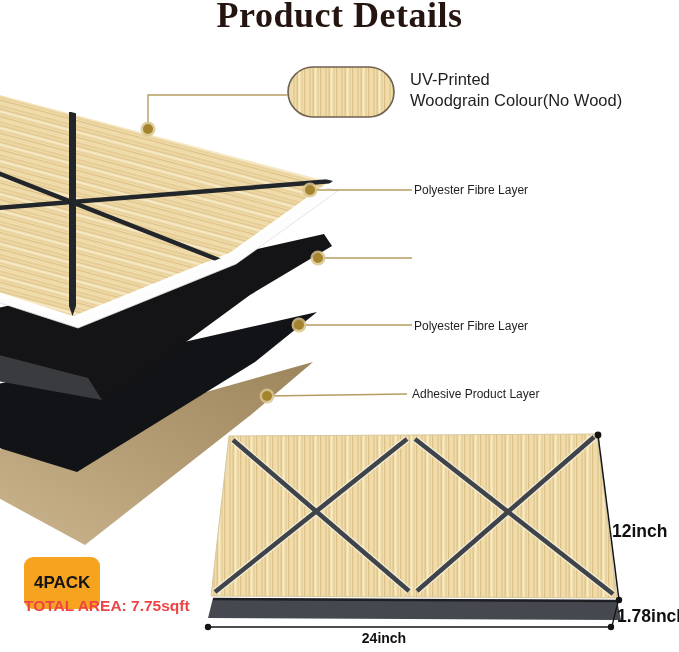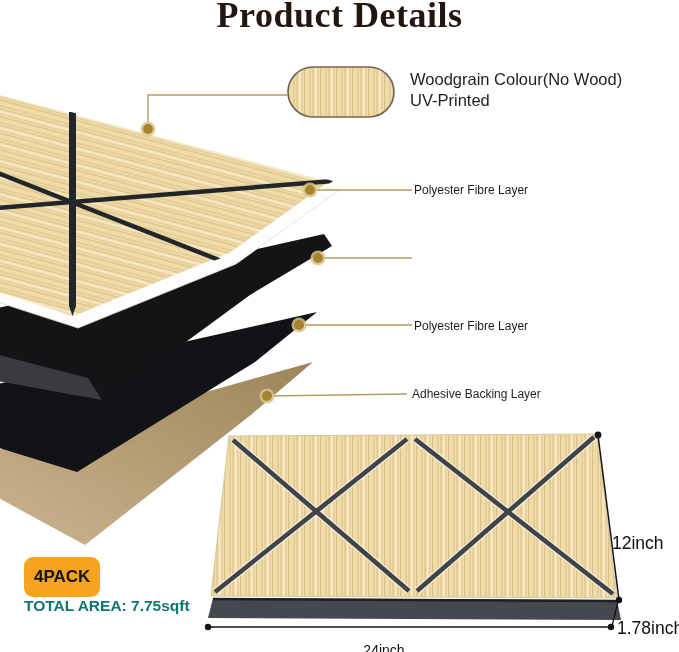--- a/index.html
+++ b/index.html
@@ -15,33 +15,33 @@
   }
   .uv-label{
     position:absolute;left:410px;top:69px;
     font-size:16.5px;line-height:21px;color:#1e1e1e;
   }
   .layer-label{
     position:absolute;left:414px;transform:translateY(-50%);
     font-size:12px;color:#1e1e1e;white-space:nowrap;
   }
   .dim-label{
-    position:absolute;font-weight:normal;color:#101010;white-space:nowrap;margin-top:12px;
+    position:absolute;font-weight:bold;color:#101010;white-space:nowrap;
   }
   .dim-w{left:329px;top:630px;width:110px;text-align:center;font-size:14px;}
   .dim-d{left:612px;top:531px;transform:translateY(-50%);font-size:17.5px;}
   .dim-t{left:617px;top:616px;transform:translateY(-50%);font-size:17.5px;}
   .pack-badge{
     position:absolute;left:24px;top:557px;height:28px;line-height:28px;
-    padding:6px 10px;border-radius:9px;background:#F6A31F;
+    padding:12px 10px;border-radius:9px;background:#F6A31F;
     font-size:17px;font-weight:bold;color:#141414;
   }
   .total-area{
     position:absolute;left:24px;top:597px;
-    font-size:15.5px;font-weight:bold;color:#0f766e;
+    font-size:15.5px;font-weight:bold;color:#ef4444;
   }
 </style>
 </head>
 <body>
 
 <div class="stage">
 
   <svg width="679" height="652" viewBox="0 0 679 652">
     <defs>
       <pattern id="woodV" width="16" height="16" patternUnits="userSpaceOnUse">
@@ -152,27 +152,27 @@
           <circle cx="611" cy="627" r="3.2"></circle>
         <circle cx="598" cy="435" r="3.4"></circle>
           <circle cx="619" cy="600" r="3.2"></circle>
       </g>
     </g>
   </svg>
 
   <div class="title">Product Details</div>
 
   <div class="uv-label">
+    <div>UV-Printed</div>
     <div>Woodgrain Colour(No Wood)</div>
-    <div>UV-Printed</div>
   </div>
 
   <div class="layer-label" style="top:190px">Polyester Fibre Layer</div>
   <div class="layer-label" style="top:326px">Polyester Fibre Layer</div>
-  <div class="layer-label" style="top:394px;left:412px">Adhesive Backing Layer</div>
+  <div class="layer-label" style="top:394px;left:412px">Adhesive Product Layer</div>
 
   <div class="pack-badge">4PACK</div>
   <div class="total-area">TOTAL AREA: 7.75sqft</div>
 
   <div class="dim-label dim-w">24inch</div>
   <div class="dim-label dim-d">12inch</div>
   <div class="dim-label dim-t">1.78inch</div>
 
 </div>
 

